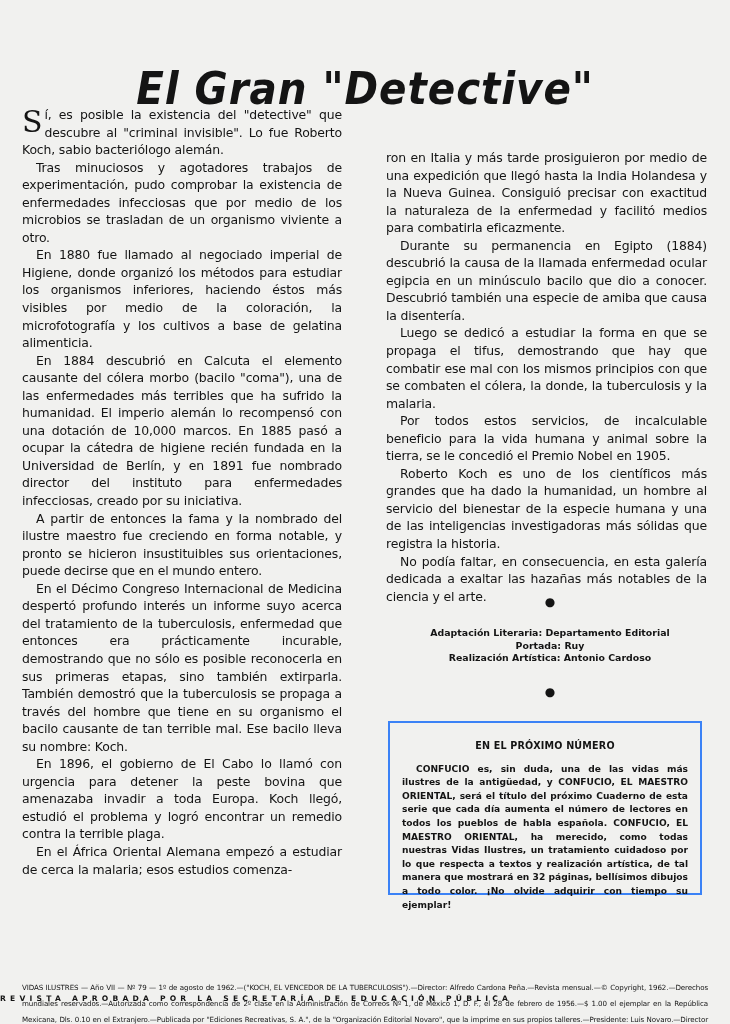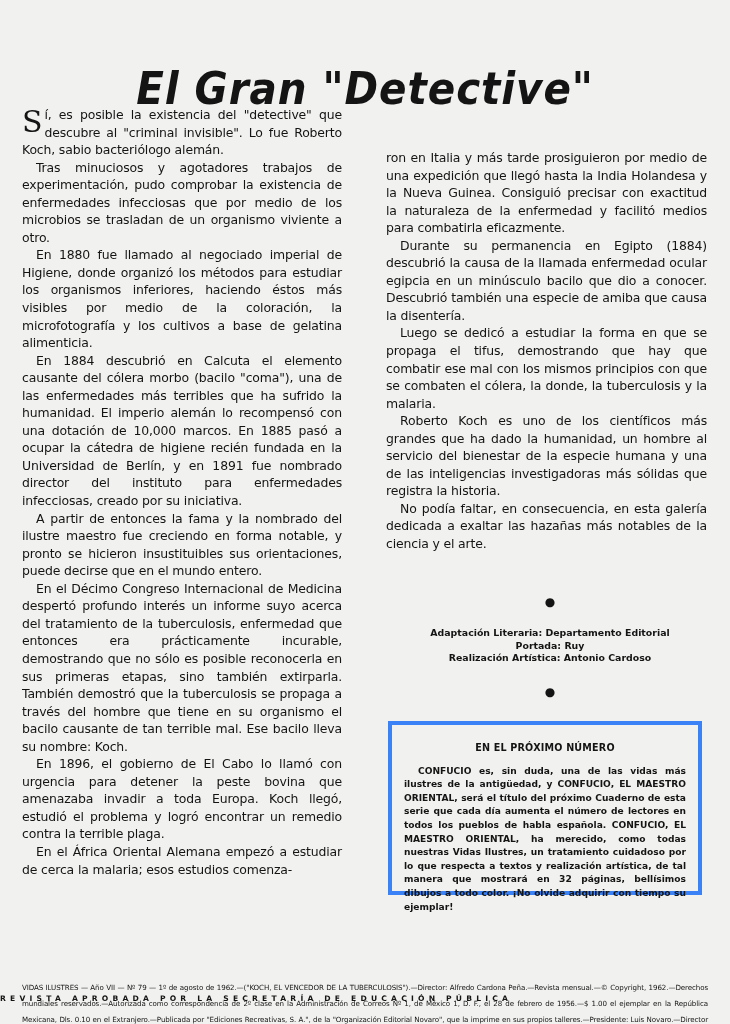--- a/index.html
+++ b/index.html
@@ -38,21 +38,21 @@
     position: absolute; left: 400px; width: 300px; top: 595px;
     text-align: center;
     font-weight: bold; font-size: 9.4px; line-height: 12.5px;
   }
   .bullet { font-size: 12px; line-height: 14px; }
   .bullet-top { margin-bottom: 18px; }
   .bullet-bottom { margin-top: 20px; }
   .next-box {
     position: absolute; left: 388px; top: 721px;
     width: 314px; height: 174px;
-    border: 4px solid #3b82f6;
+    border: 2px solid #3b82f6;
     box-sizing: border-box;
     padding: 16px 12px 12px 12px;
     font-weight: bold; font-size: 9.1px; line-height: 13.6px;
   }
   .next-box h3 {
     margin: 0 0 10px 0; text-align: center;
     font-size: 9.6px; letter-spacing: 0.2px;
   }
   .next-box p { margin: 0; text-align: justify; text-indent: 14px; }
   .imprint {
@@ -79,20 +79,21 @@
   <p>A partir de entonces la fama y la nombrado del ilustre maestro fue creciendo en forma notable, y pronto se hicieron insustituibles sus orientaciones, puede decirse que en el mundo entero.</p>
   <p>En el Décimo Congreso Internacional de Medicina despertó profundo interés un informe suyo acerca del tratamiento de la tuberculosis, enfermedad que entonces era prácticamente incurable, demostrando que no sólo es posible reconocerla en sus primeras etapas, sino también extirparla. También demostró que la tuberculosis se propaga a través del hombre que tiene en su organismo el bacilo causante de tan terrible mal. Ese bacilo lleva su nombre: Koch.</p>
   <p>En 1896, el gobierno de El Cabo lo llamó con urgencia para detener la peste bovina que amenazaba invadir a toda Europa. Koch llegó, estudió el problema y logró encontrar un remedio contra la terrible plaga.</p>
   <p>En el África Oriental Alemana empezó a estudiar de cerca la malaria; esos estudios comenza-</p>
 </div>
 
 <div class="col col-right">
   <p class="noindent">ron en Italia y más tarde prosiguieron por medio de una expedición que llegó hasta la India Holandesa y la Nueva Guinea. Consiguió precisar con exactitud la naturaleza de la enfermedad y facilitó medios para combatirla eficazmente.</p>
   <p>Durante su permanencia en Egipto (1884) descubrió la causa de la llamada enfermedad ocular egipcia en un minúsculo bacilo que dio a conocer. Descubrió también una especie de amiba que causa la disentería.</p>
   <p>Luego se dedicó a estudiar la forma en que se propaga el tifus, demostrando que hay que combatir ese mal con los mismos principios con que se combaten el cólera, la donde, la tuberculosis y la malaria.</p>
+  <p>Por todos estos servicios, de incalculable beneficio para la vida humana y animal sobre la tierra, se le concedió el Premio Nobel en 1905.</p>
   <p>Roberto Koch es uno de los científicos más grandes que ha dado la humanidad, un hombre al servicio del bienestar de la especie humana y una de las inteligencias investigadoras más sólidas que registra la historia.</p>
   <p>No podía faltar, en consecuencia, en esta galería dedicada a exaltar las hazañas más notables de la ciencia y el arte.</p>
 </div>
 
 <div class="credits">
   <div class="bullet bullet-top">●</div>
   <div>Adaptación Literaria: Departamento Editorial</div>
   <div>Portada: Ruy</div>
   <div>Realización Artística: Antonio Cardoso</div>
   <div class="bullet bullet-bottom">●</div>

